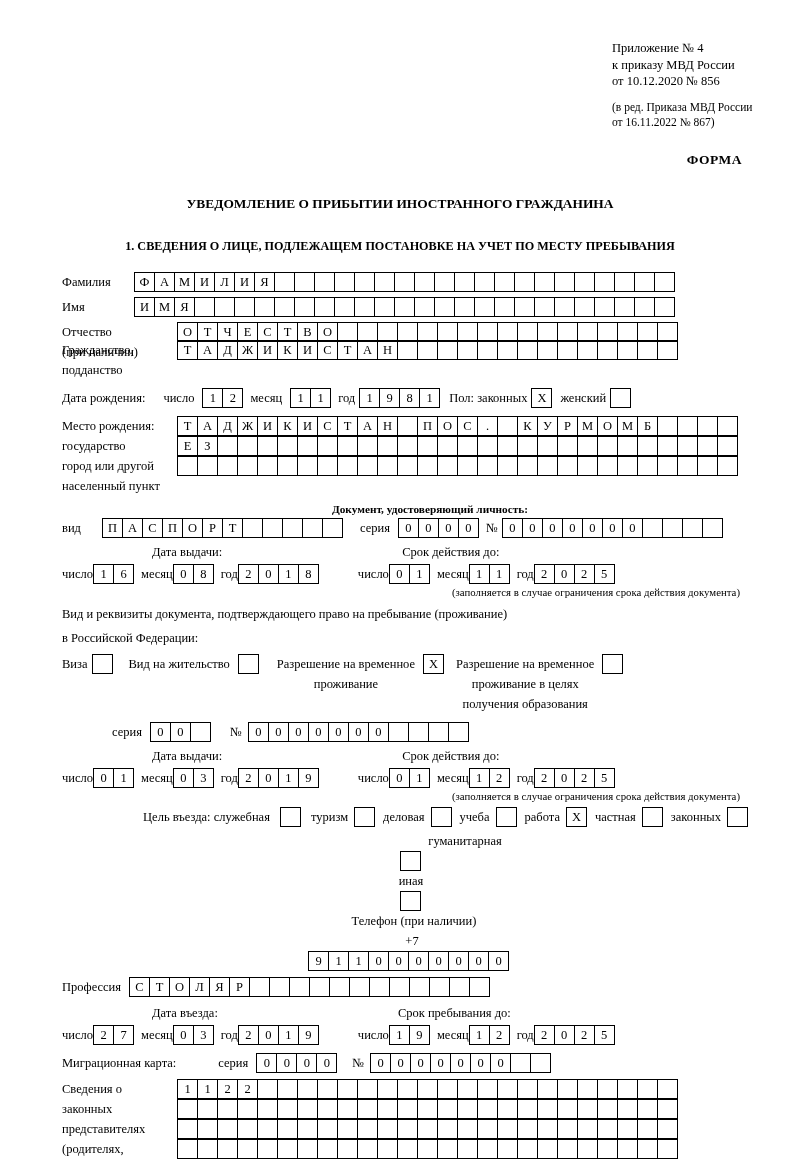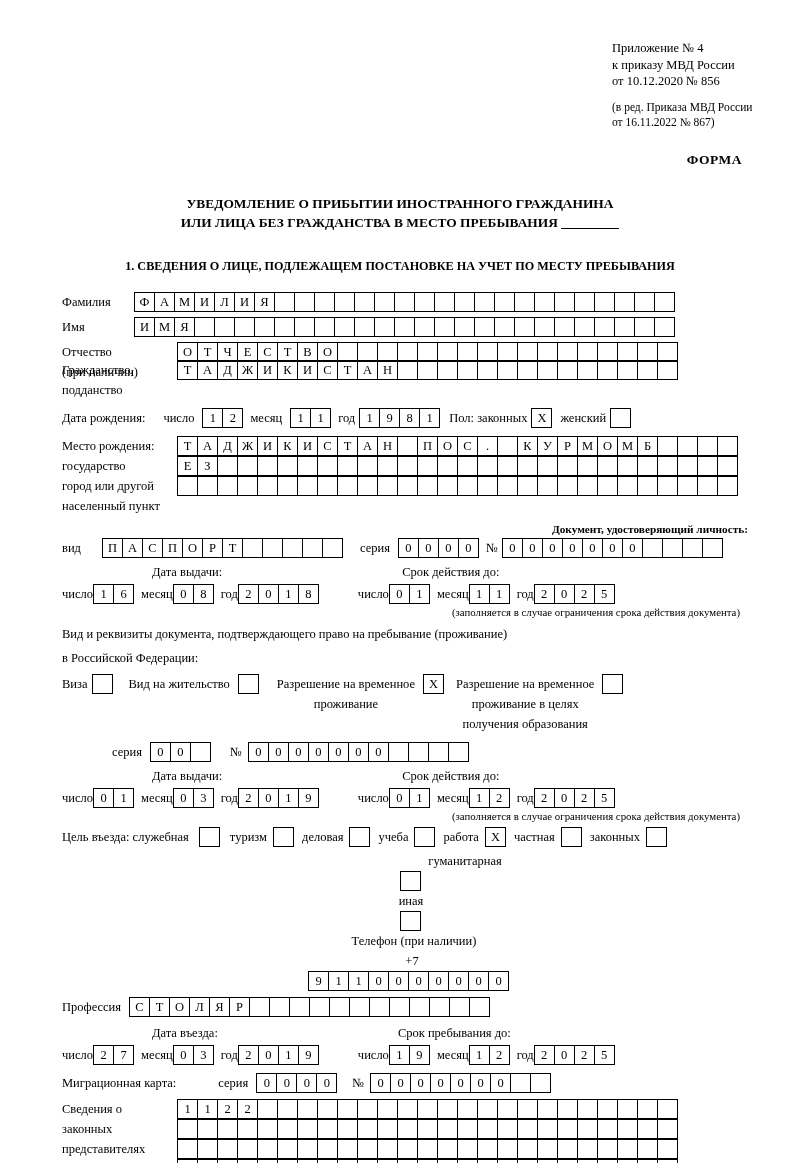--- a/index.html
+++ b/index.html
@@ -127,21 +127,20 @@
     <div class="sub">
       <div>(в ред. Приказа МВД России</div>
       <div>от 16.11.2022 № 867)</div>
     </div>
   </div>
 
   <div class="forma">ФОРМА</div>
 
   <div class="title">
     <div>УВЕДОМЛЕНИЕ О ПРИБЫТИИ ИНОСТРАННОГО ГРАЖДАНИНА</div>
-    <div><span>ИЛИ ЛИЦА БЕЗ ГРАЖДАНСТВА В МЕСТО ПРЕБЫВАНИЯ</span> <span class="ul"></span></div>
   </div>
 
   <div class="section1">1. СВЕДЕНИЯ О ЛИЦЕ, ПОДЛЕЖАЩЕМ ПОСТАНОВКЕ НА УЧЕТ ПО МЕСТУ ПРЕБЫВАНИЯ</div>
 
   <div class="row" style="margin-top:18px;">
     <div class="lbl" style="width:72px;flex:0 0 72px;margin-left:10px;">Фамилия</div>
     <div class="cells" id="surname-cells">
         <div class="cell">Ф</div>
         <div class="cell">А</div>
         <div class="cell">М</div>
@@ -392,21 +391,21 @@
           <div class="cell"></div>
           <div class="cell"></div>
           <div class="cell"></div>
           <div class="cell"></div>
           <div class="cell"></div>
           <div class="cell"></div>
         </div>
     </div>
   </div>
 
-  <div class="centered-note" style="margin-top:7px;margin-left:60px;text-align:right;">Документ, удостоверяющий личность:</div>
+  <div class="centered-note" style="margin-top:7px;margin-left:60px;">Документ, удостоверяющий личность:</div>
 
   <div class="row flexline" style="margin-top:3px;margin-left:10px;">
     <span class="lbl" style="width:40px;">вид</span>
     <span class="cells" id="doc-type">
         <div class="cell">П</div>
         <div class="cell">А</div>
         <div class="cell">С</div>
         <div class="cell">П</div>
         <div class="cell">О</div>
         <div class="cell">Р</div>
@@ -565,21 +564,21 @@
     <span class="cells" id="p-vyear">
         <div class="cell">2</div>
         <div class="cell">0</div>
         <div class="cell">2</div>
         <div class="cell">5</div>
       </span>
   </div>
 
   <div class="right-note">(заполняется в случае ограничения срока действия документа)</div>
 
-  <div class="flexline" style="margin-top:5px;margin-left:10px;">
+  <div class="flexline" style="margin-top:5px;margin-left:10px;justify-content:flex-end;">
     <span class="lbl">Цель въезда: служебная</span>
     <span class="box" style="margin-left:10px;"></span>
     <span class="lbl" style="margin-left:10px;">туризм</span>
     <span class="box" style="margin-left:6px;"></span>
     <span class="lbl" style="margin-left:8px;">деловая</span>
     <span class="box" style="margin-left:6px;"></span>
     <span class="lbl" style="margin-left:8px;">учеба</span>
     <span class="box" style="margin-left:6px;"></span>
     <span class="lbl" style="margin-left:8px;">работа</span>
     <span class="box" style="margin-left:6px;">X</span>

